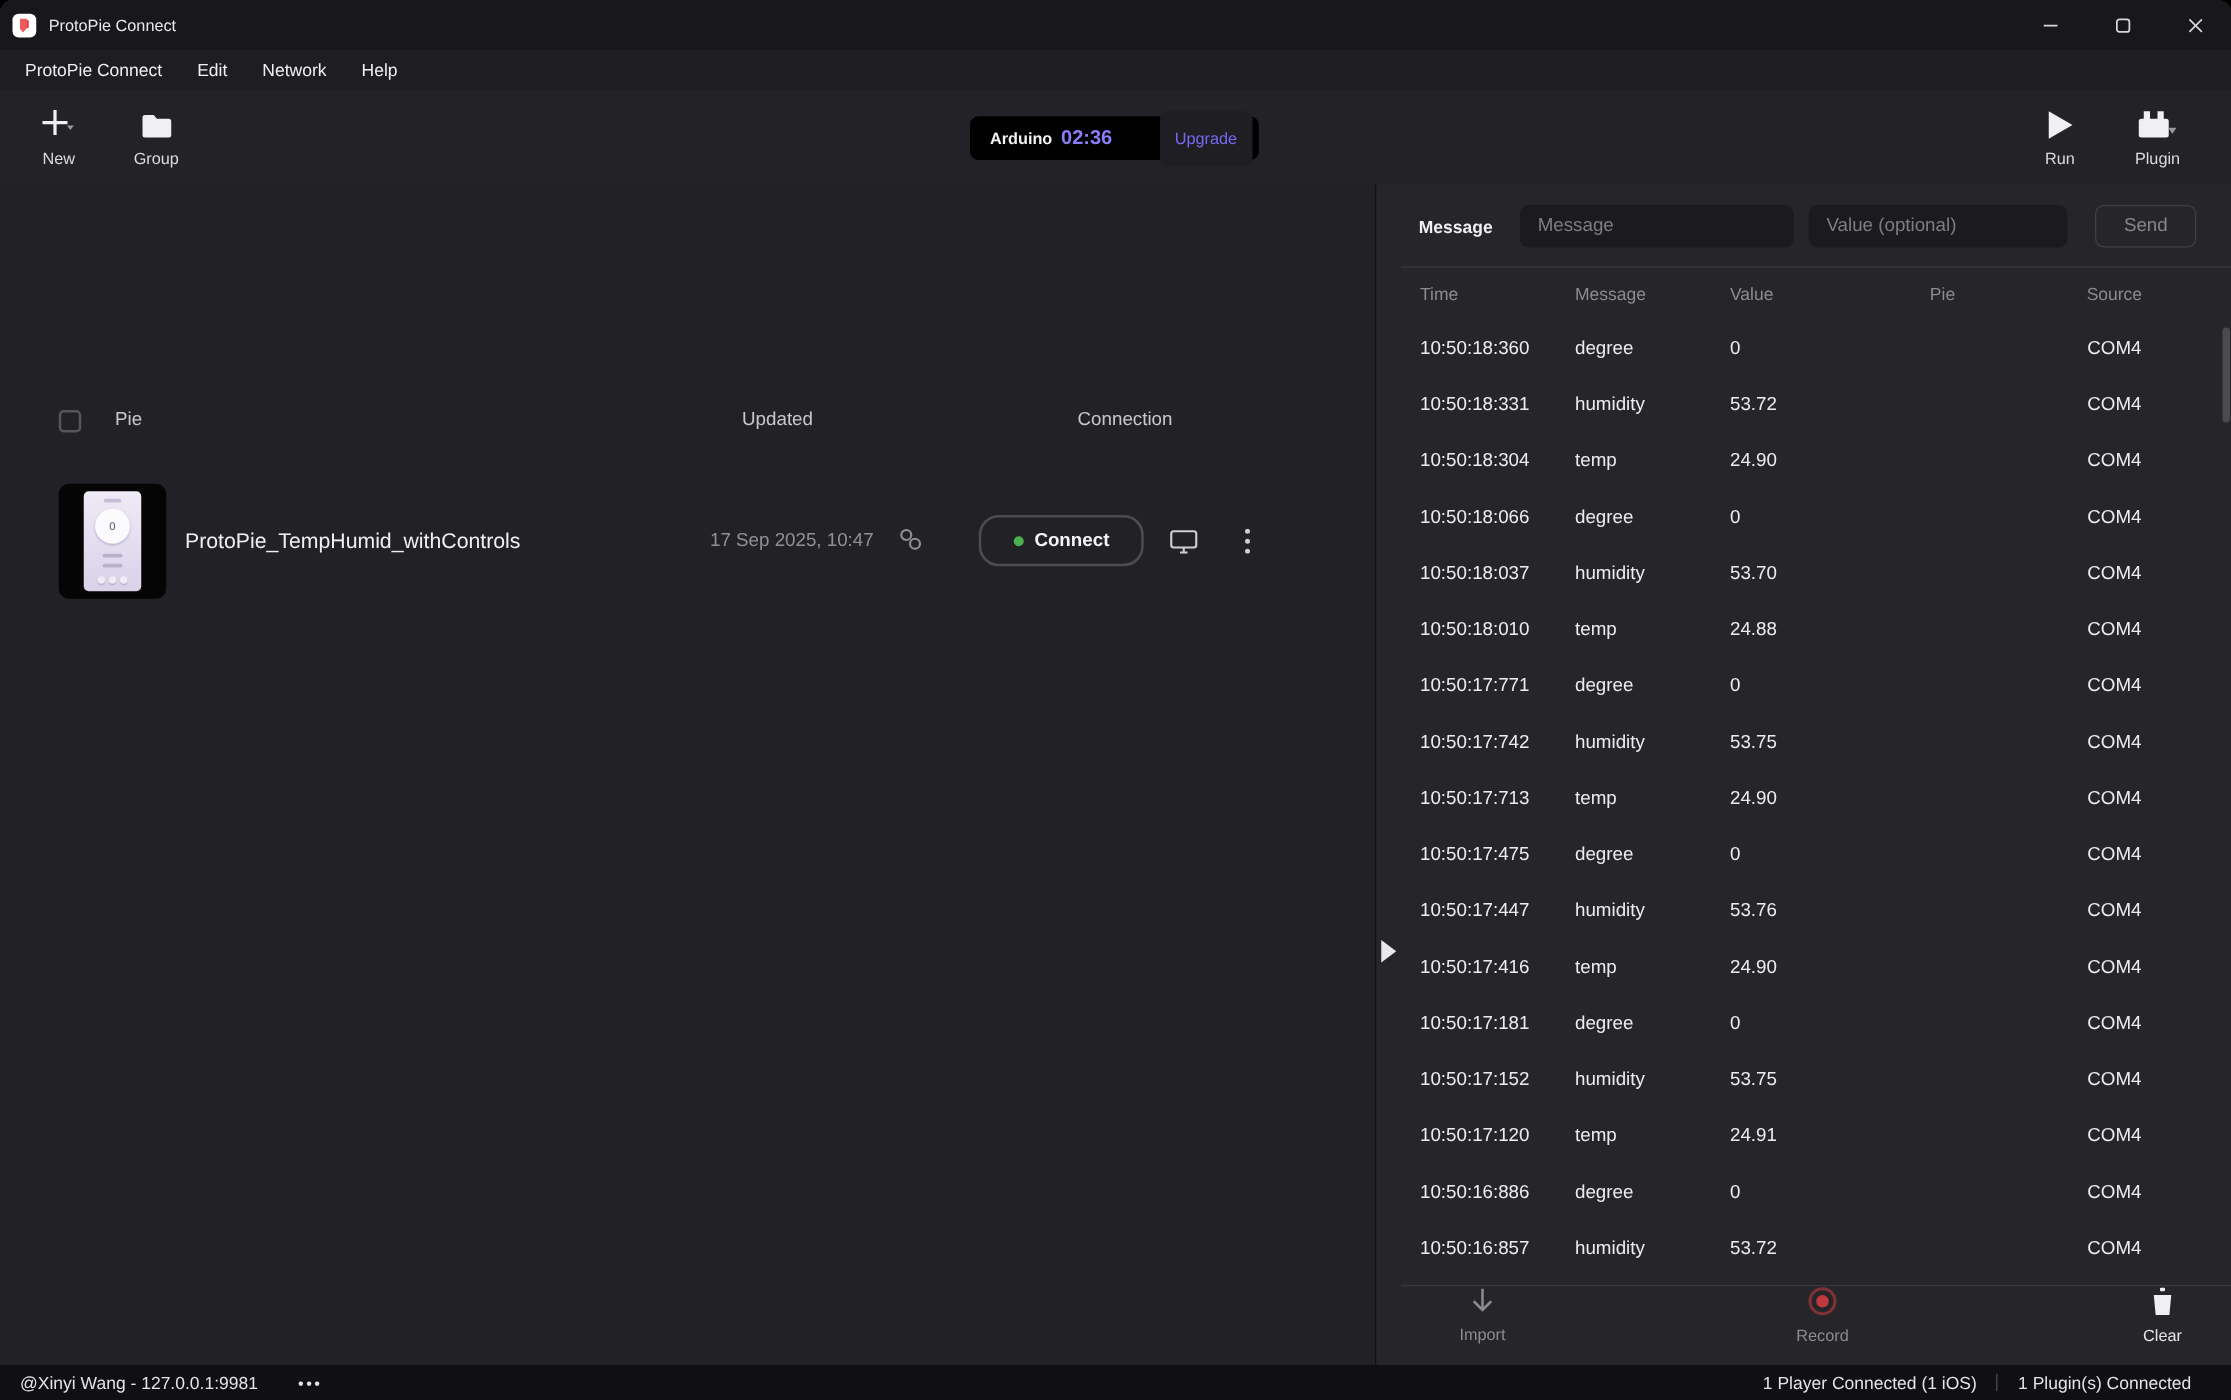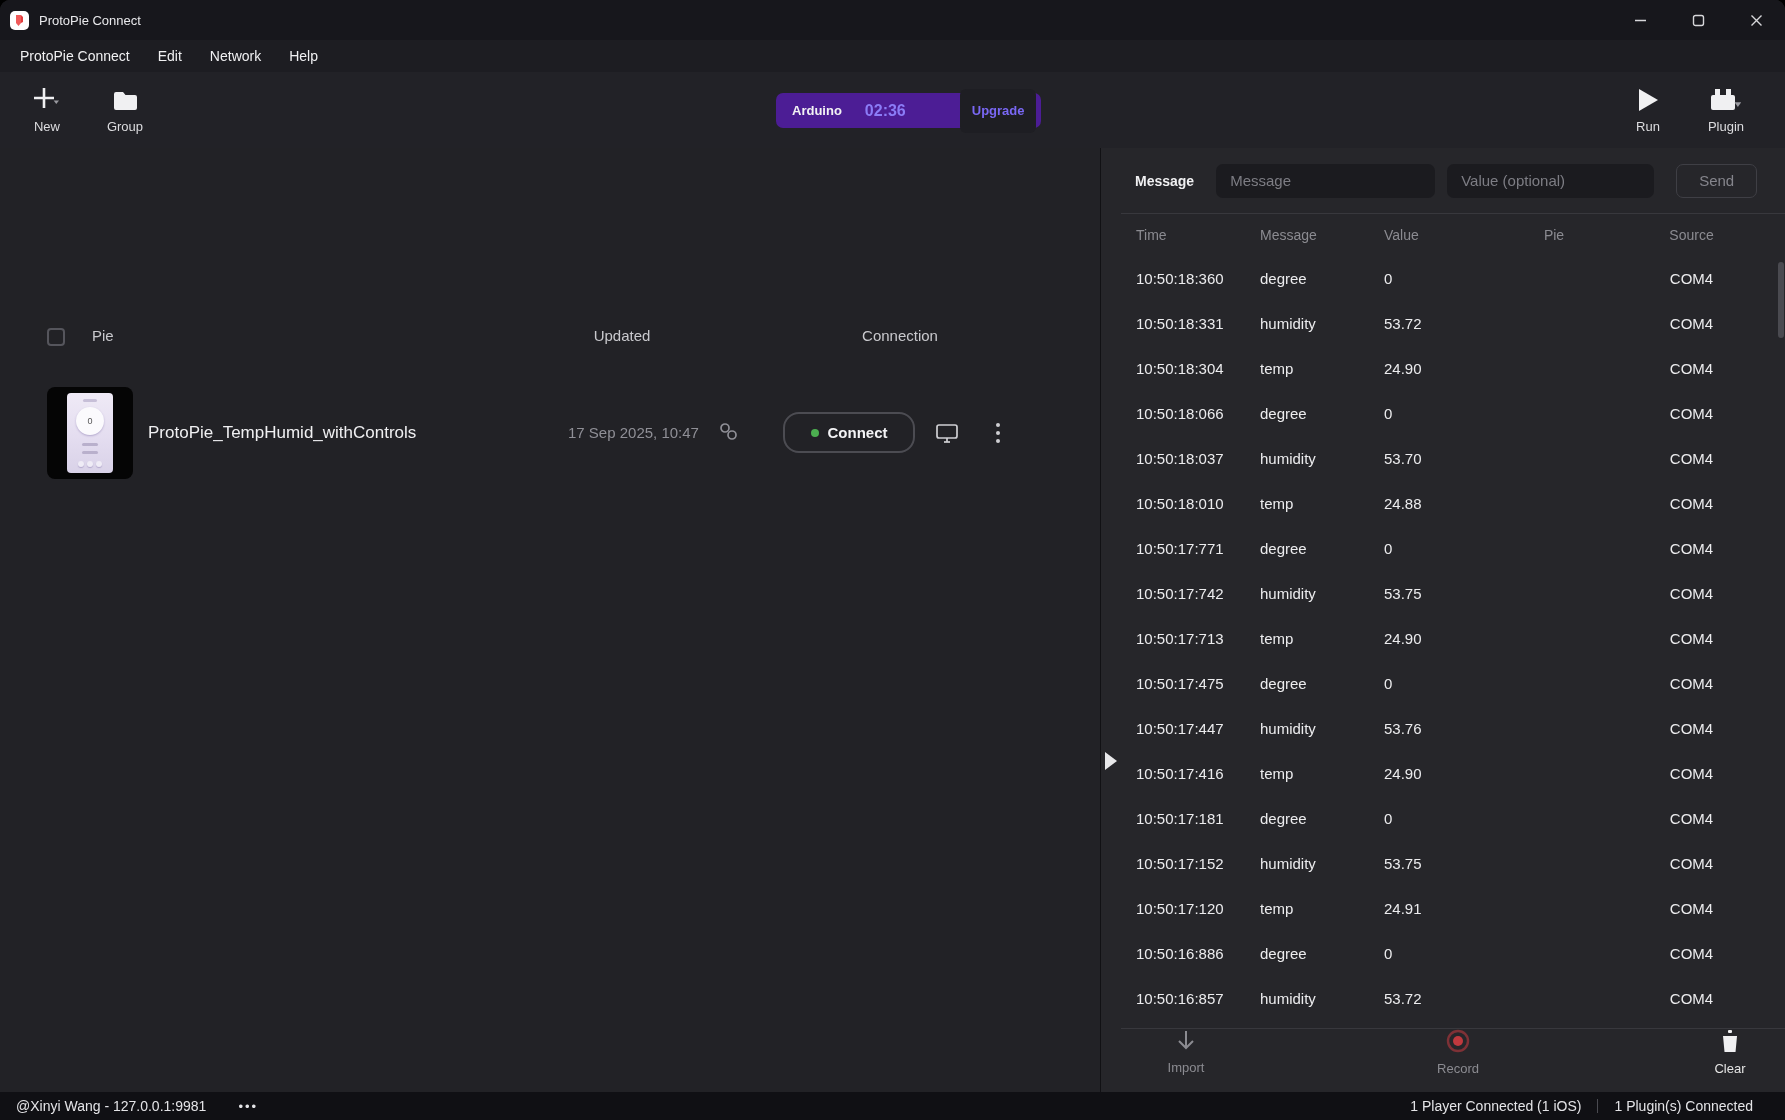--- a/index.html
+++ b/index.html
@@ -24,26 +24,26 @@
     padding-left:8px; gap:4px; flex:0 0 auto; }
   .menu-item { color:#f0f0f2; font-size:14px; padding:4px 12px; border-radius:4px; }
 
   
   .toolbar { height:76px; background:#222227; display:flex; align-items:center;
     position:relative; flex:0 0 auto; }
   .tool-btn { width:78px; display:flex; flex-direction:column; align-items:center;
     gap:7px; color:#dcdcdf; font-size:13px; }
   .tool-btn .ticon { height:26px; display:flex; align-items:flex-end; justify-content:center; }
   .toolbar-left { display:flex; margin-left:8px; }
-  .arduino-badge { position:absolute; left:776px; top:21px; height:35px; background:#4c1d95;
-    border-radius:7px; display:flex; align-items:center; padding:0 5px 0 16px;gap:16px; }
+  .arduino-badge { position:absolute; left:776px; top:21px; height:35px; background:#000000;
+    border-radius:7px; display:flex; align-items:center; padding:0 5px 0 16px; }
   .arduino-name { color:#f2f2f4; font-size:13px; font-weight:bold; }
   .arduino-time { font-size:16px; font-weight:bold; margin-left:7px; margin-right:38px; }
   .upgrade-pill { background:#1e1e23; border-radius:6px; height:44px; display:flex;
-    align-items:center; padding:0 12px; font-size:13px; font-weight:bold; }
+    align-items:center; padding:0 12px; font-size:13px; font-weight:normal; }
   .toolbar-right { margin-left:auto; display:flex; margin-right:20px; }
 
   
   .main { flex:1 1 auto; display:flex; min-height:0; }
 
   
   .left-panel { flex:1 1 auto; background:#222226; position:relative; }
   .list-header { position:absolute; top:178px; left:0; right:0; height:24px; }
   .hdr-checkbox { position:absolute; left:47px; top:2px; width:18px; height:18px;
     border:2px solid #55555c; border-radius:4px; }

